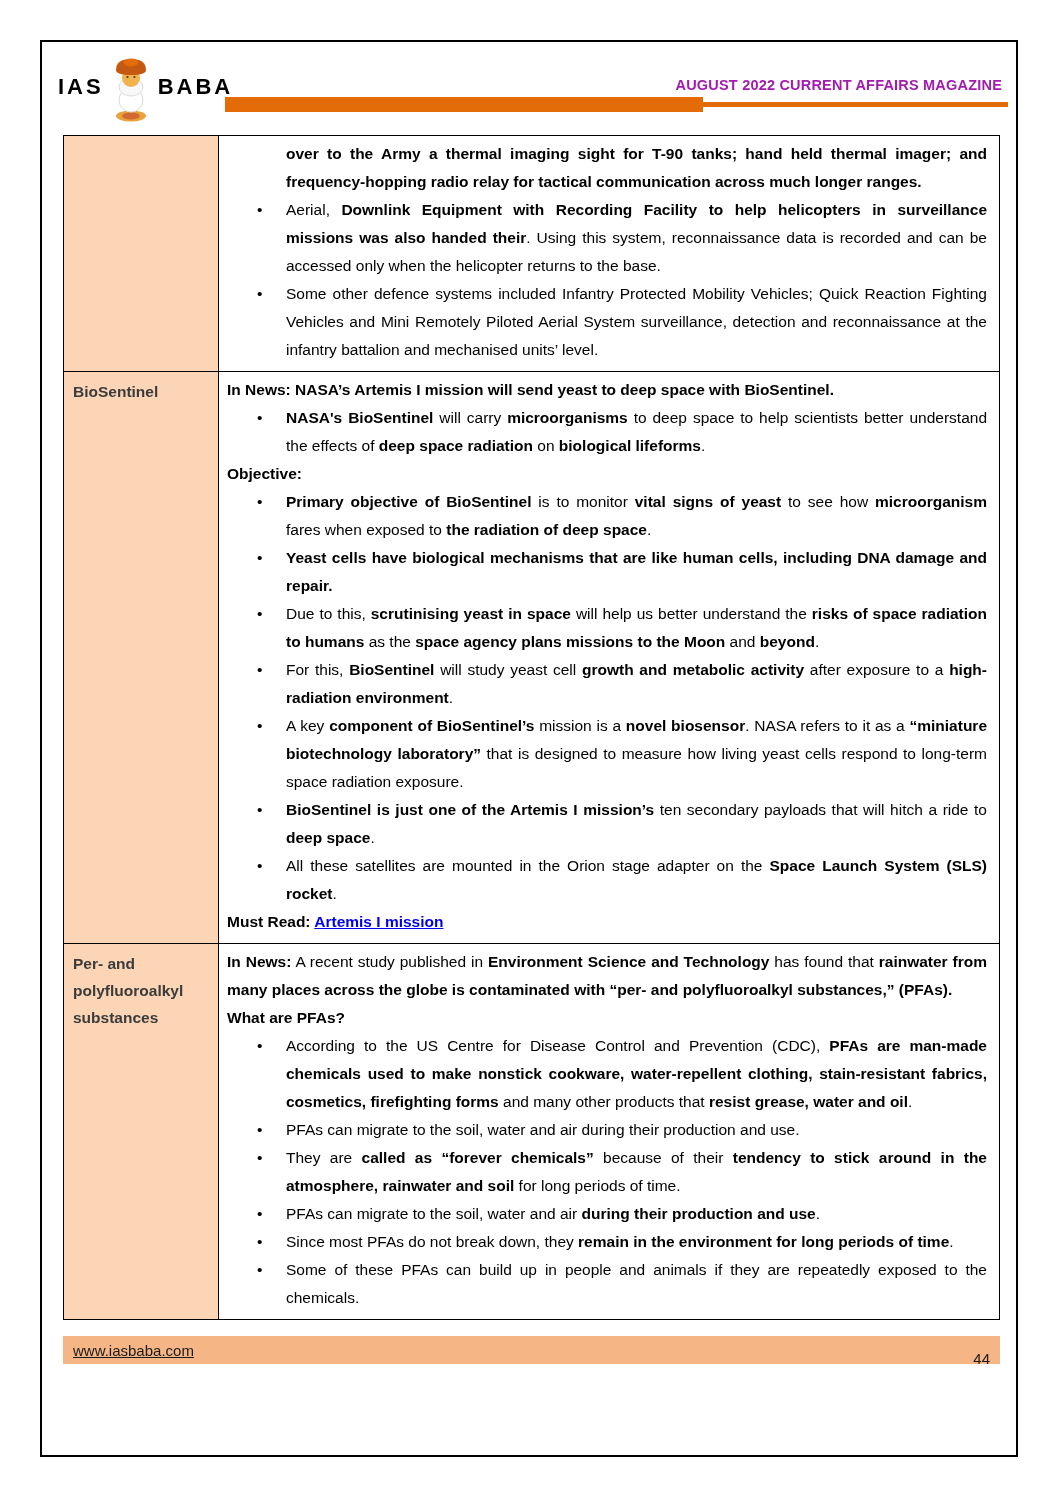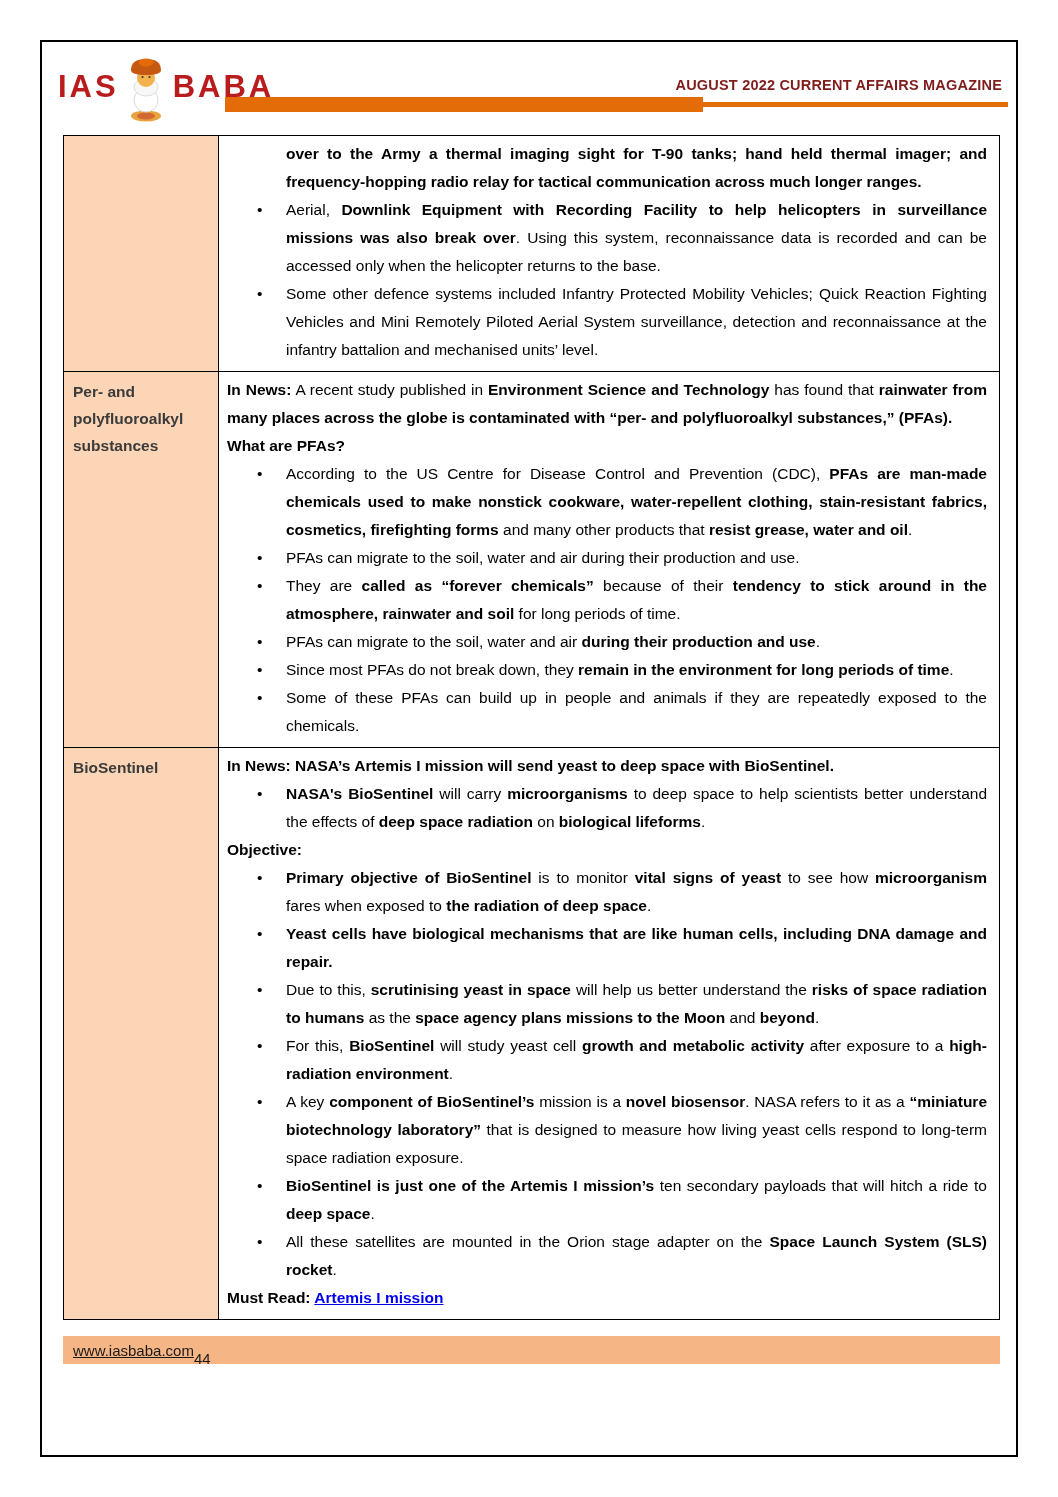--- a/index.html
+++ b/index.html
@@ -16,25 +16,25 @@
     color:#000; position:relative; overflow:hidden;
   }
   .page-border{
     position:absolute; left:40px; top:40px;
     width:978px; height:1417px;
     border:2px solid #000; background:#fff;
   }
   
   .header{ position:relative; height:93px; }
   .logo{ position:absolute; left:16px; top:10px; display:flex; align-items:center; gap:4px; }
-  .logo-text{ font-size:31px; font-weight:bold; letter-spacing:3px; color:#b91c1c; }
+  .logo-text{ font-size:22px; font-weight:bold; letter-spacing:3px; color:#000000; }
   .mascot{ display:block; margin-top:4px; }
   .magazine-title{
     position:absolute; right:14px; top:35px;
-    font-size:14.5px; font-weight:bold; color:#7f1d1d; letter-spacing:0.2px;
+    font-size:14.5px; font-weight:bold; color:#a21caf; letter-spacing:0.2px;
     white-space:nowrap;
     margin-left:8px;
   }
   .bar-thick{ position:absolute; left:183px; top:55px; width:478px; height:15px; background:var(--accent-orange); }
   .bar-thin{ position:absolute; left:659px; right:8px; top:60px; height:5px; background:var(--accent-orange); }
   
   .content-table{ margin-left:21px; width:937px; border-collapse:collapse; table-layout:fixed; }
   .content-table td{ border:1.6px solid #000; vertical-align:top; }
   .topic-cell{
     width:155px; background:var(--cell-peach);
@@ -45,21 +45,21 @@
   .block{ text-align:justify; }
   .block.bullet, .block.cont{ padding-left:59px; }
   .block.bullet{ position:relative; }
   .block.bullet::before{ content:"•"; position:absolute; left:30px; top:0; font-size:15.5px; }
   .b{ font-weight:bold; }
   a.link{ color:var(--link-blue); text-decoration:underline; font-weight:bold; }
   
   .footer{
     margin:16px 0 0 21px; width:937px; height:28px;
     background:var(--footer-orange);
-    display:flex; justify-content:flex-start; align-items:center;
+    display:flex; justify-content:space-between; align-items:center;
     padding:0 10px; font-size:15px;
   }
   .footer-link{ color:#1b1b1b; text-decoration:underline; }
   .page-number{ color:#1b1b1b;margin-top:16px; }
 </style>
 </head>
 <body>
 
 <div class="page-border">
 
@@ -83,53 +83,53 @@
     <div class="bar-thick"></div>
     <div class="bar-thin"></div>
   </div>
 
   <table class="content-table">
     <tbody>
         <tr>
           <td class="topic-cell"></td>
           <td class="content-cell">
             <div class="block cont"><span class="b">over to the Army a thermal imaging sight for T-90 tanks; hand held thermal imager; and frequency-hopping radio relay for tactical communication across much longer ranges.</span></div>
-            <div class="block bullet"><span>Aerial, </span><span class="b">Downlink Equipment with Recording Facility to help helicopters in surveillance missions was also break over</span><span>. Using this system, reconnaissance data is recorded and can be accessed only when the helicopter returns to the base.</span></div>
+            <div class="block bullet"><span>Aerial, </span><span class="b">Downlink Equipment with Recording Facility to help helicopters in surveillance missions was also handed their</span><span>. Using this system, reconnaissance data is recorded and can be accessed only when the helicopter returns to the base.</span></div>
             <div class="block bullet"><span>Some other defence systems included Infantry Protected Mobility Vehicles; Quick Reaction Fighting Vehicles and Mini Remotely Piloted Aerial System surveillance, detection and reconnaissance at the infantry battalion and mechanised units’ level.</span></div>
-          </td>
-        </tr>
-        <tr>
-          <td class="topic-cell">Per- and polyfluoroalkyl substances</td>
-          <td class="content-cell">
-            <div class="block para"><span class="b">In News:</span><span> A recent study published in </span><span class="b">Environment Science and Technology</span><span> has found that </span><span class="b">rainwater from many places across the globe is contaminated with “per- and polyfluoroalkyl substances,” (PFAs).</span></div>
-            <div class="block para"><span class="b">What are PFAs?</span></div>
-            <div class="block bullet"><span>According to the US Centre for Disease Control and Prevention (CDC), </span><span class="b">PFAs are man-made chemicals used to make nonstick cookware, water-repellent clothing, stain-resistant fabrics, cosmetics, firefighting forms</span><span> and many other products that </span><span class="b">resist grease, water and oil</span><span>.</span></div>
-            <div class="block bullet"><span>PFAs can migrate to the soil, water and air during their production and use.</span></div>
-            <div class="block bullet"><span>They are </span><span class="b">called as “forever chemicals”</span><span> because of their </span><span class="b">tendency to stick around in the atmosphere, rainwater and soil</span><span> for long periods of time.</span></div>
-            <div class="block bullet"><span>PFAs can migrate to the soil, water and air </span><span class="b">during their production and use</span><span>.</span></div>
-            <div class="block bullet"><span>Since most PFAs do not break down, they </span><span class="b">remain in the environment for long periods of time</span><span>.</span></div>
-            <div class="block bullet"><span>Some of these PFAs can build up in people and animals if they are repeatedly exposed to the chemicals.</span></div>
           </td>
         </tr>
         <tr>
           <td class="topic-cell">BioSentinel</td>
           <td class="content-cell">
             <div class="block para"><span class="b">In News: NASA’s Artemis I mission will send yeast to deep space with BioSentinel.</span></div>
             <div class="block bullet"><span class="b">NASA's BioSentinel</span><span> will carry </span><span class="b">microorganisms</span><span> to deep space to help scientists better understand the effects of </span><span class="b">deep space radiation</span><span> on </span><span class="b">biological lifeforms</span><span>.</span></div>
             <div class="block para"><span class="b">Objective:</span></div>
             <div class="block bullet"><span class="b">Primary objective of BioSentinel</span><span> is to monitor </span><span class="b">vital signs of yeast</span><span> to see how </span><span class="b">microorganism</span><span> fares when exposed to </span><span class="b">the radiation of deep space</span><span>.</span></div>
             <div class="block bullet"><span class="b">Yeast cells have biological mechanisms that are like human cells, including DNA damage and repair.</span></div>
             <div class="block bullet"><span>Due to this, </span><span class="b">scrutinising yeast in space</span><span> will help us better understand the </span><span class="b">risks of space radiation to humans</span><span> as the </span><span class="b">space agency plans missions to the Moon</span><span> and </span><span class="b">beyond</span><span>.</span></div>
             <div class="block bullet"><span>For this, </span><span class="b">BioSentinel</span><span> will study yeast cell </span><span class="b">growth and metabolic activity</span><span> after exposure to a </span><span class="b">high-radiation environment</span><span>.</span></div>
             <div class="block bullet"><span>A key </span><span class="b">component of BioSentinel’s</span><span> mission is a </span><span class="b">novel biosensor</span><span>. NASA refers to it as a </span><span class="b">“miniature biotechnology laboratory”</span><span> that is designed to measure how living yeast cells respond to long-term space radiation exposure.</span></div>
             <div class="block bullet"><span class="b">BioSentinel is just one of the Artemis I mission’s</span><span> ten secondary payloads that will hitch a ride to </span><span class="b">deep space</span><span>.</span></div>
             <div class="block bullet"><span>All these satellites are mounted in the Orion stage adapter on the </span><span class="b">Space Launch System (SLS) rocket</span><span>.</span></div>
             <div class="block para"><span class="b">Must Read: </span><a href="#" class="link b">Artemis I mission</a></div>
           </td>
         </tr>
+        <tr>
+          <td class="topic-cell">Per- and polyfluoroalkyl substances</td>
+          <td class="content-cell">
+            <div class="block para"><span class="b">In News:</span><span> A recent study published in </span><span class="b">Environment Science and Technology</span><span> has found that </span><span class="b">rainwater from many places across the globe is contaminated with “per- and polyfluoroalkyl substances,” (PFAs).</span></div>
+            <div class="block para"><span class="b">What are PFAs?</span></div>
+            <div class="block bullet"><span>According to the US Centre for Disease Control and Prevention (CDC), </span><span class="b">PFAs are man-made chemicals used to make nonstick cookware, water-repellent clothing, stain-resistant fabrics, cosmetics, firefighting forms</span><span> and many other products that </span><span class="b">resist grease, water and oil</span><span>.</span></div>
+            <div class="block bullet"><span>PFAs can migrate to the soil, water and air during their production and use.</span></div>
+            <div class="block bullet"><span>They are </span><span class="b">called as “forever chemicals”</span><span> because of their </span><span class="b">tendency to stick around in the atmosphere, rainwater and soil</span><span> for long periods of time.</span></div>
+            <div class="block bullet"><span>PFAs can migrate to the soil, water and air </span><span class="b">during their production and use</span><span>.</span></div>
+            <div class="block bullet"><span>Since most PFAs do not break down, they </span><span class="b">remain in the environment for long periods of time</span><span>.</span></div>
+            <div class="block bullet"><span>Some of these PFAs can build up in people and animals if they are repeatedly exposed to the chemicals.</span></div>
+          </td>
+        </tr>
       </tbody>
   </table>
 
   <div class="footer">
     <a class="footer-link" href="#">www.iasbaba.com</a>
     <span class="page-number">44</span>
   </div>
 
 </div>
 

